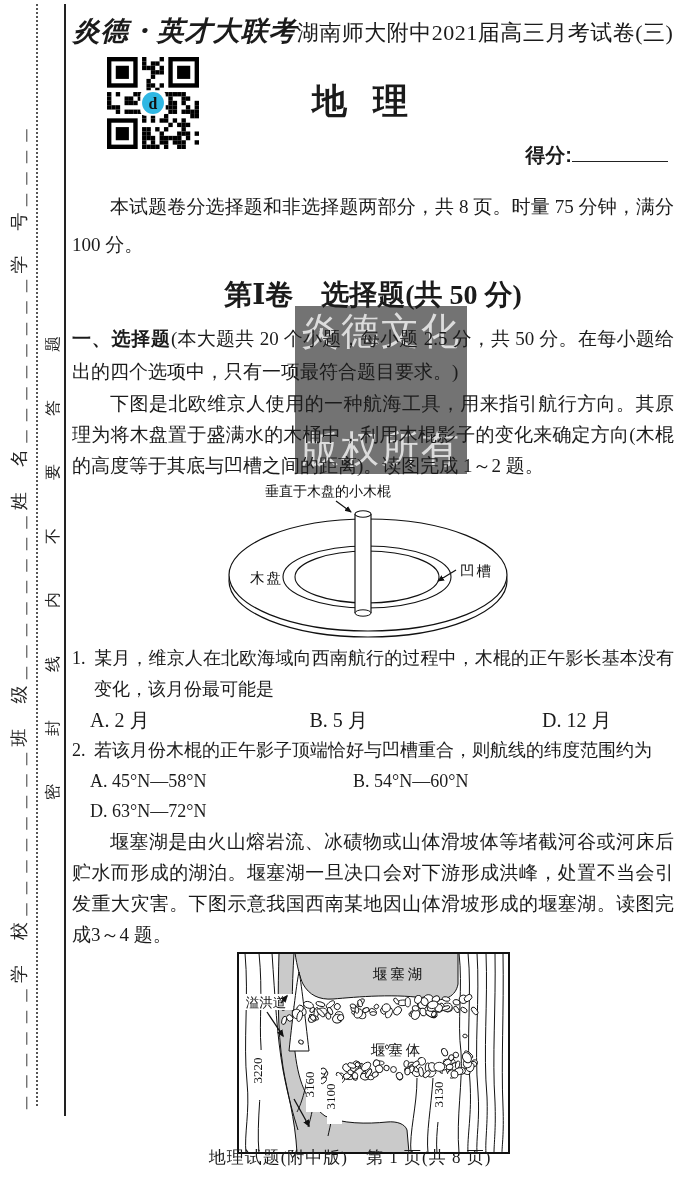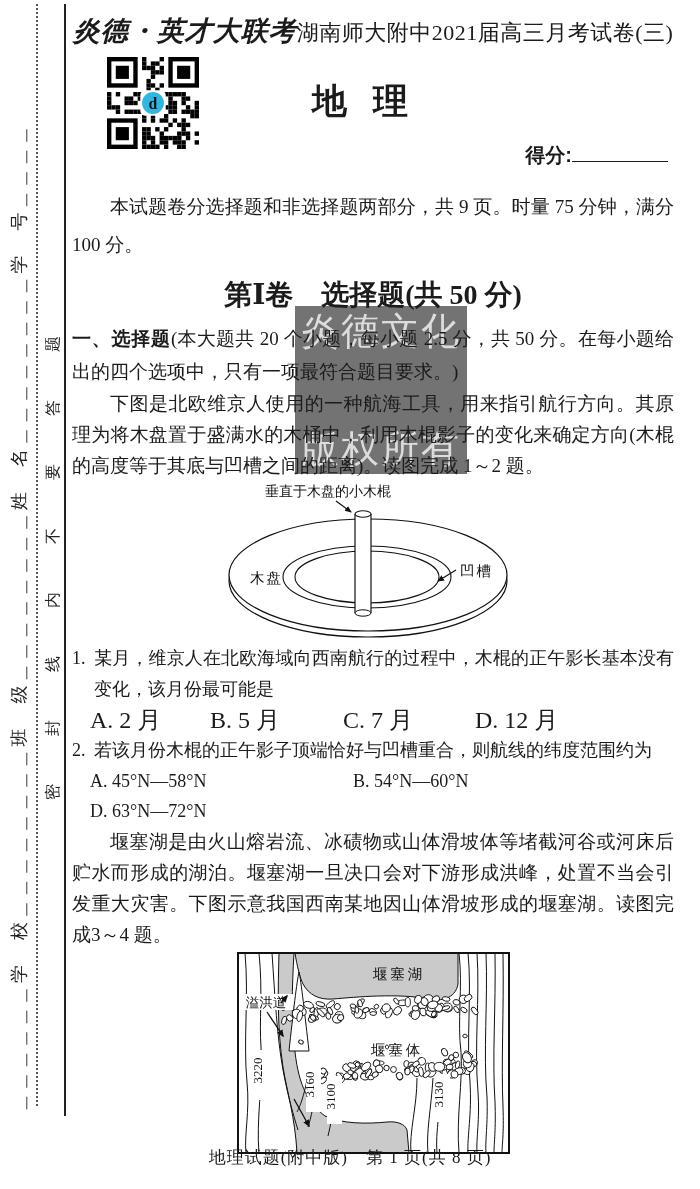--- a/index.html
+++ b/index.html
@@ -31,21 +31,21 @@
   .score-line{display:inline-block;width:96px;border-bottom:1.5px solid #222;height:18px;}
   p{margin:0;font-size:19px;text-align:justify;}
   .intro{margin-top:20px;line-height:38px;text-indent:2em;}
   .part1{margin-top:16px;text-align:center;font-size:28px;font-weight:bold;line-height:30px;}
   .lead{margin-top:12px;line-height:33px;}
   .lead b{letter-spacing:0.5px;}
   .material{line-height:31px;text-indent:2em;}
   .figure{display:block;margin:0 auto;}
   .question{font-size:18px;line-height:31px;padding-left:22px;text-align:justify;}
   .qnum{display:inline-block;width:22px;margin-left:-22px;}
-  .opts4{display:flex;line-height:30px;font-size:24px;padding-left:18px;}
+  .opts4{display:flex;line-height:30px;font-size:20px;padding-left:18px;justify-content:space-between;}
   .opts4 span:nth-child(1){width:120px;}
   .opts4 span:nth-child(2){width:133px;}
   .opts4 span:nth-child(3){width:132px;}
   .opts2{display:grid;grid-template-columns:263px auto;line-height:30px;font-size:18px;padding-left:18px;}
   .footer{position:absolute;left:0;top:1146px;width:100%;text-align:center;font-size:17px;
           letter-spacing:1px;color:#1b1b1b;z-index:1;}
   svg text{font-family:"Liberation Serif","DejaVu Serif",serif;fill:#111;}
 </style>
 </head>
 <body>
@@ -203,21 +203,21 @@
         <rect x="2" y="16" width="3" height="3" fill="#000"></rect>
         <rect x="7.6" y="7.6" width="5.8" height="5.8" fill="#fff" rx="1.1"></rect>
         <circle cx="10.5" cy="10.5" r="2.5" fill="#2fb7e3"></circle>
         <text x="10.5" y="11.8" font-size="3.6" font-weight="bold" text-anchor="middle" fill="#fff">d</text>
       </svg>
 
     <div class="subject">地理</div>
 
     <div class="score"><span>得分:</span><span class="score-line"></span></div>
 
-    <p class="intro">本试题卷分选择题和非选择题两部分，共 9 页。时量 75 分钟，满分100 分。</p>
+    <p class="intro">本试题卷分选择题和非选择题两部分，共 8 页。时量 75 分钟，满分100 分。</p>
 
     <p class="part1">第Ⅰ卷　选择题(共 50 分)</p>
 
     <p class="lead"><b>一、选择题</b><span>(本大题共 20 个小题，每小题 2.5 分，共 50 分。在每小题给出的四个选项中，只有一项最符合题目要求。)</span></p>
 
     <p class="material">下图是北欧维京人使用的一种航海工具，用来指引航行方向。其原理为将木盘置于盛满水的木桶中，利用木棍影子的变化来确定方向(木棍的高度等于其底与凹槽之间的距离)。读图完成 1～2 题。</p>
 
     <svg class="figure" width="300" height="162" viewBox="0 0 300 162">
       <defs>
         <marker id="ah" markerWidth="8" markerHeight="8" refX="6" refY="3" orient="auto" markerUnits="userSpaceOnUse">
@@ -238,21 +238,20 @@
       <text x="27" y="102" font-size="14.5" letter-spacing="2">木盘</text>
       <text x="237" y="95" font-size="14.5" letter-spacing="2">凹槽</text>
       <line x1="233" y1="89" x2="215" y2="100" stroke="#111" stroke-width="1.2" marker-end="url(#ah)"></line>
     </svg>
 
     <div class="question"><span class="qnum">1.</span><span>某月，维京人在北欧海域向西南航行的过程中，木棍的正午影长基本没有变化，该月份最可能是</span>
     </div>
     <div class="opts4">
       <span>A. 2 月</span>
       <span>B. 5 月</span>
-      <span>C. 7 月</span>
       <span>D. 12 月</span>
     </div>
 
     <div class="question"><span class="qnum">2.</span><span>若该月份木棍的正午影子顶端恰好与凹槽重合，则航线的纬度范围约为</span>
     </div>
     <div class="opts2">
       <span>A. 45°N—58°N</span>
       <span>B. 54°N—60°N</span>
       <span>D. 63°N—72°N</span>
     </div>

